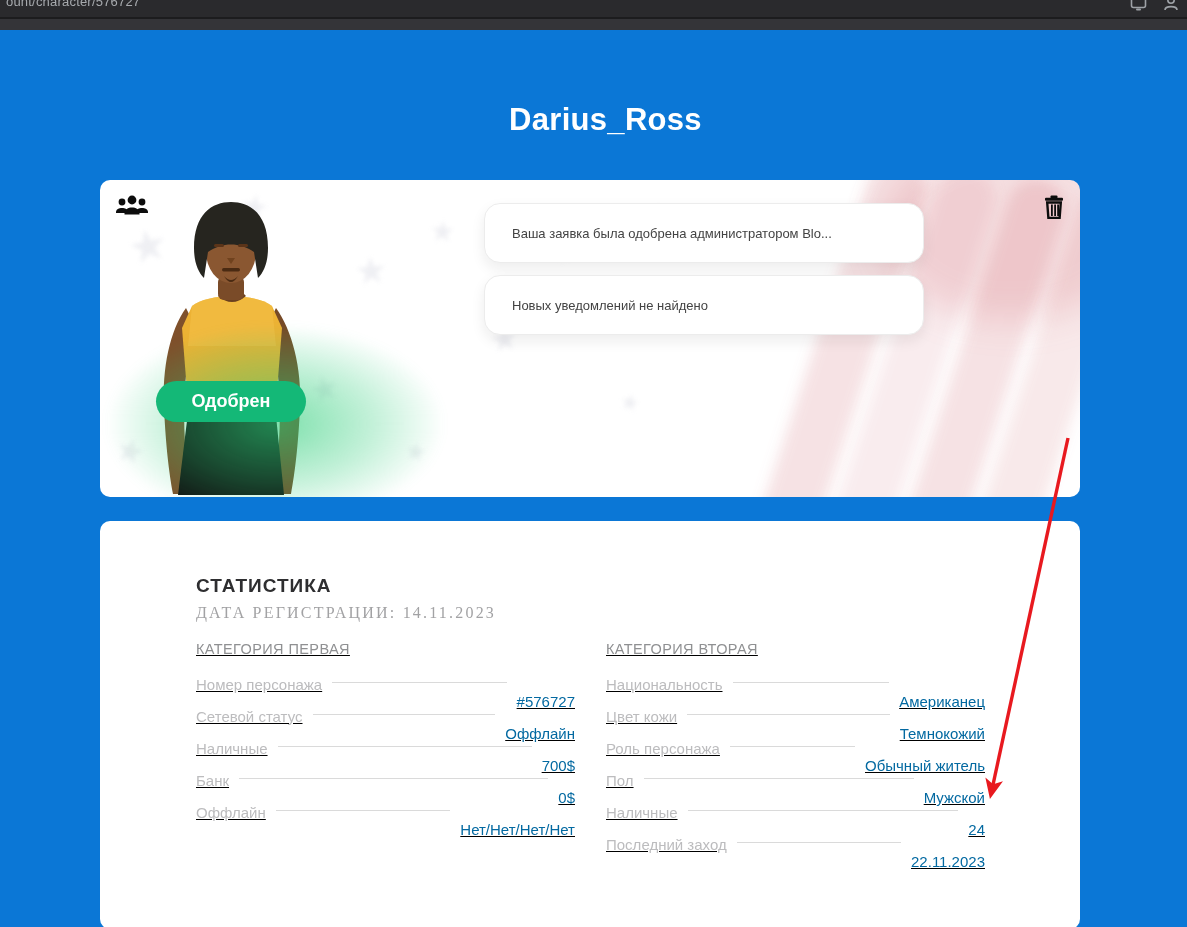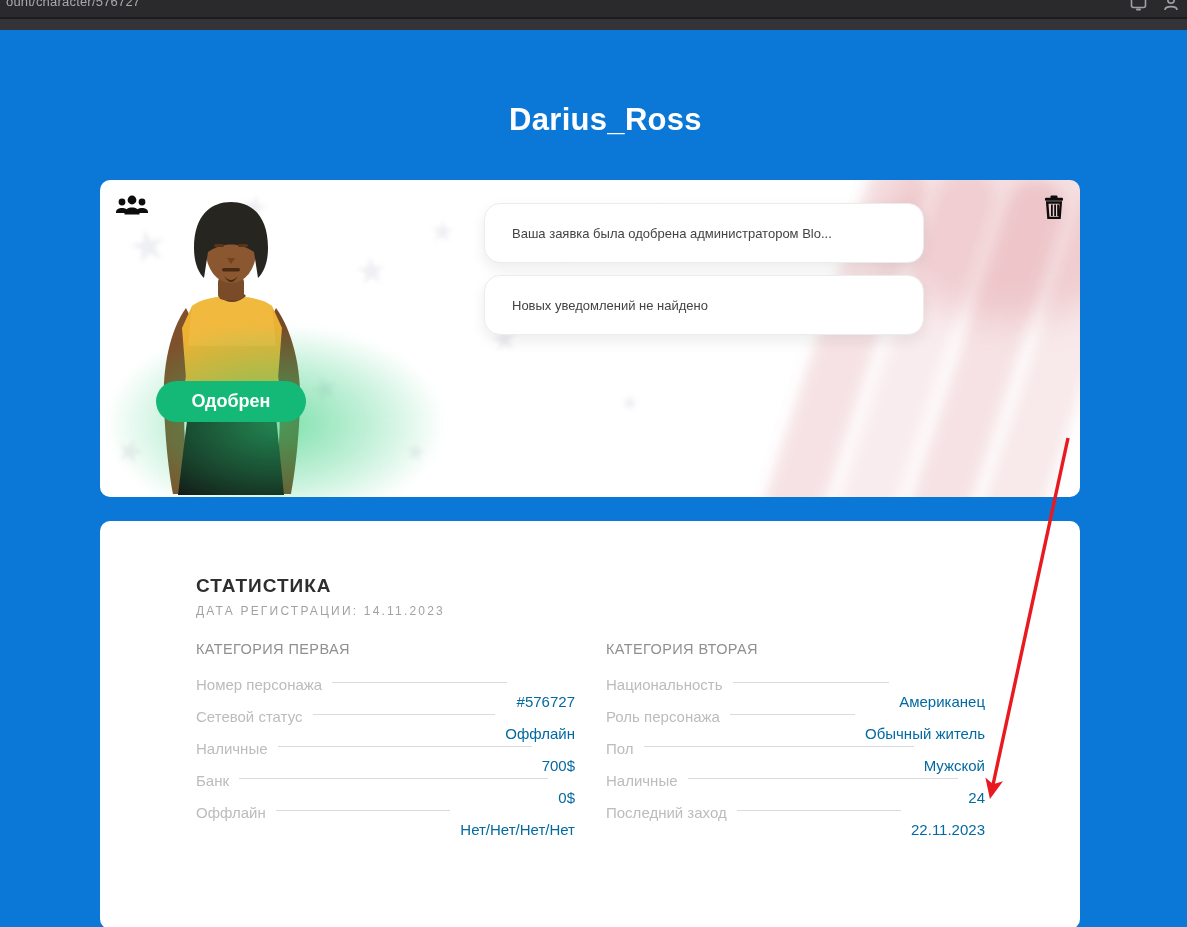--- a/index.html
+++ b/index.html
@@ -75,25 +75,25 @@
   .notice-1 { top:23px; }
   .notice-2 { top:95px; }
 
   
   .stats-heading {
     position:absolute; left:96px; top:54px;
     font-size:19px; font-weight:700; color:#2e2e30; letter-spacing:1px;
   }
   .stats-date {
     position:absolute; left:96px; top:83px;
-    font-size:12px; color:#a2a2a4; letter-spacing:2.2px;
+    font-size:16px; color:#a2a2a4; letter-spacing:2.2px;font-family:Liberation Serif, serif;
   }
   .stats-columns {
     position:absolute; left:96px; top:120px; width:789px;
-    display:grid; grid-template-columns:379px 379px; column-gap:31px;
+    display:grid; grid-template-columns:379px 379px; column-gap:31px;text-decoration:underline;
   }
   .stat-col-header { height:30px; font-size:14.5px; color:#8f9092; letter-spacing:.4px; }
   .stat-row { display:flex; align-items:center; height:32px; padding-bottom:6px; font-size:15px; }
   .stat-label { color:#bcbcbe; white-space:nowrap; }
   .stat-leader { flex:1; border-bottom:1px solid #dadada; margin:0 10px 4px 10px; }
   .stat-value { color:#0369a1; white-space:nowrap;margin-top:35px; }
 
   
   .arrow-overlay { position:absolute; left:0; top:0; z-index:50; pointer-events:none; }
 </style>
@@ -233,20 +233,25 @@
     </div>
 
     <div>
       <div class="stat-col-header">КАТЕГОРИЯ ВТОРАЯ</div>
       <div class="stat-row">
         <span class="stat-label">Национальность</span>
         <span class="stat-leader"></span>
         <span class="stat-value">Американец</span>
       </div>
       <div class="stat-row">
+        <span class="stat-label">Цвет кожи</span>
+        <span class="stat-leader"></span>
+        <span class="stat-value">Темнокожий</span>
+      </div>
+      <div class="stat-row">
         <span class="stat-label">Роль персонажа</span>
         <span class="stat-leader"></span>
         <span class="stat-value">Обычный житель</span>
       </div>
       <div class="stat-row">
         <span class="stat-label">Пол</span>
         <span class="stat-leader"></span>
         <span class="stat-value">Мужской</span>
       </div>
       <div class="stat-row">

